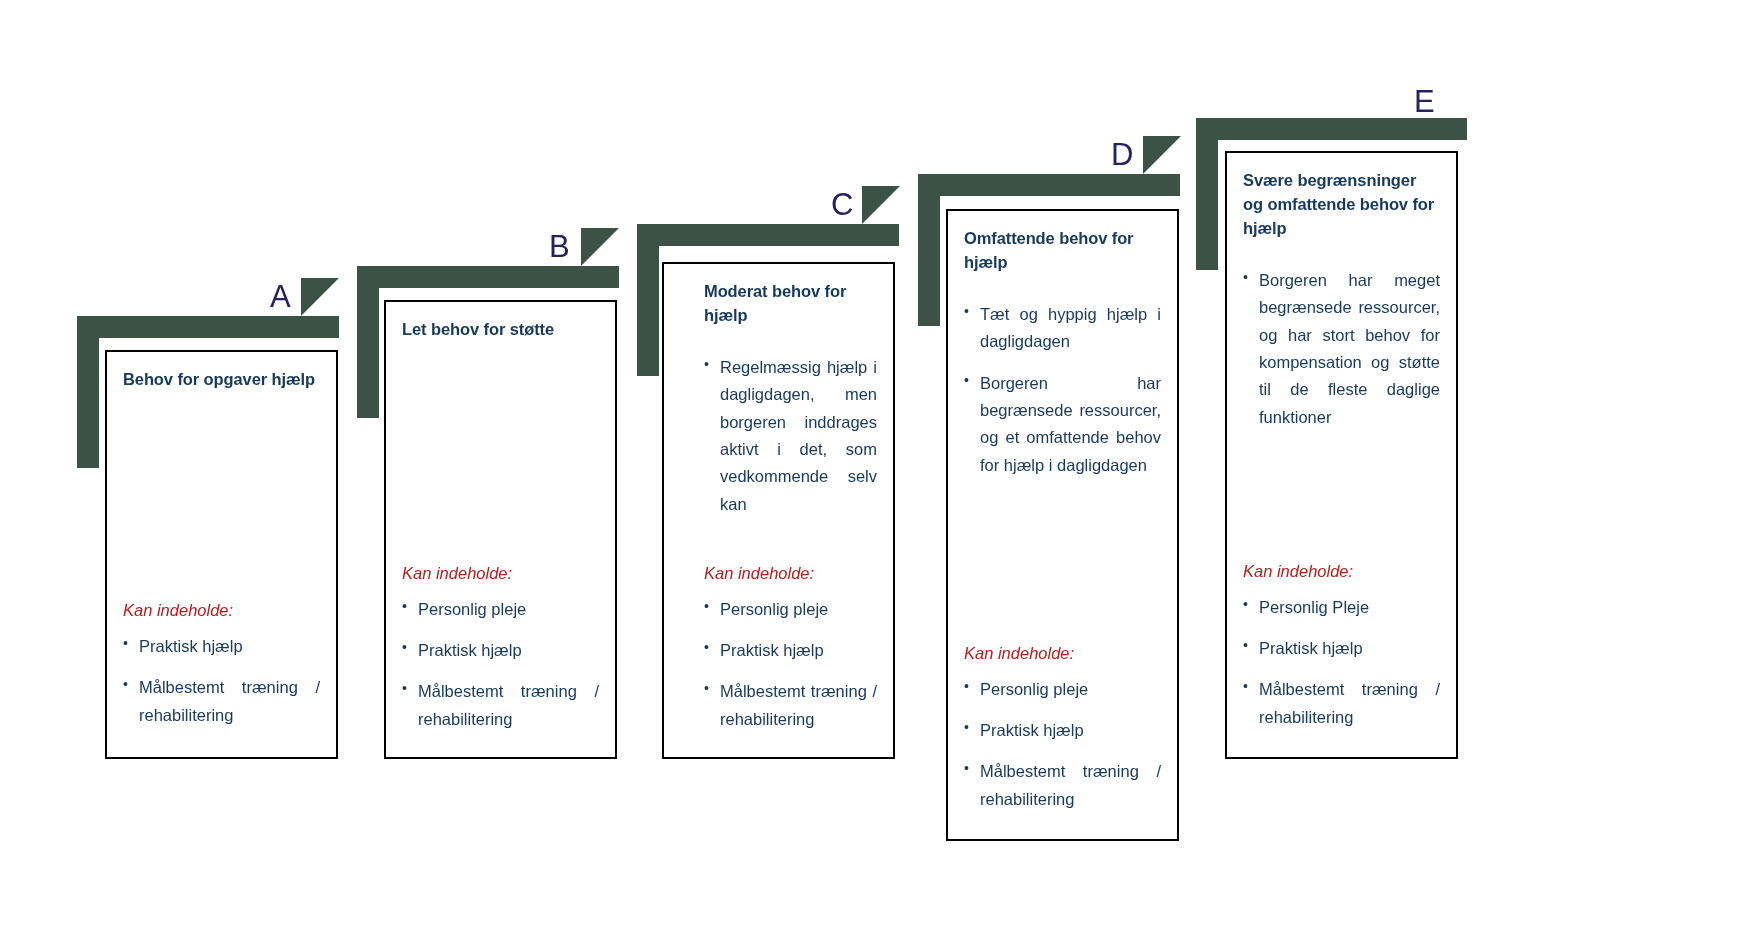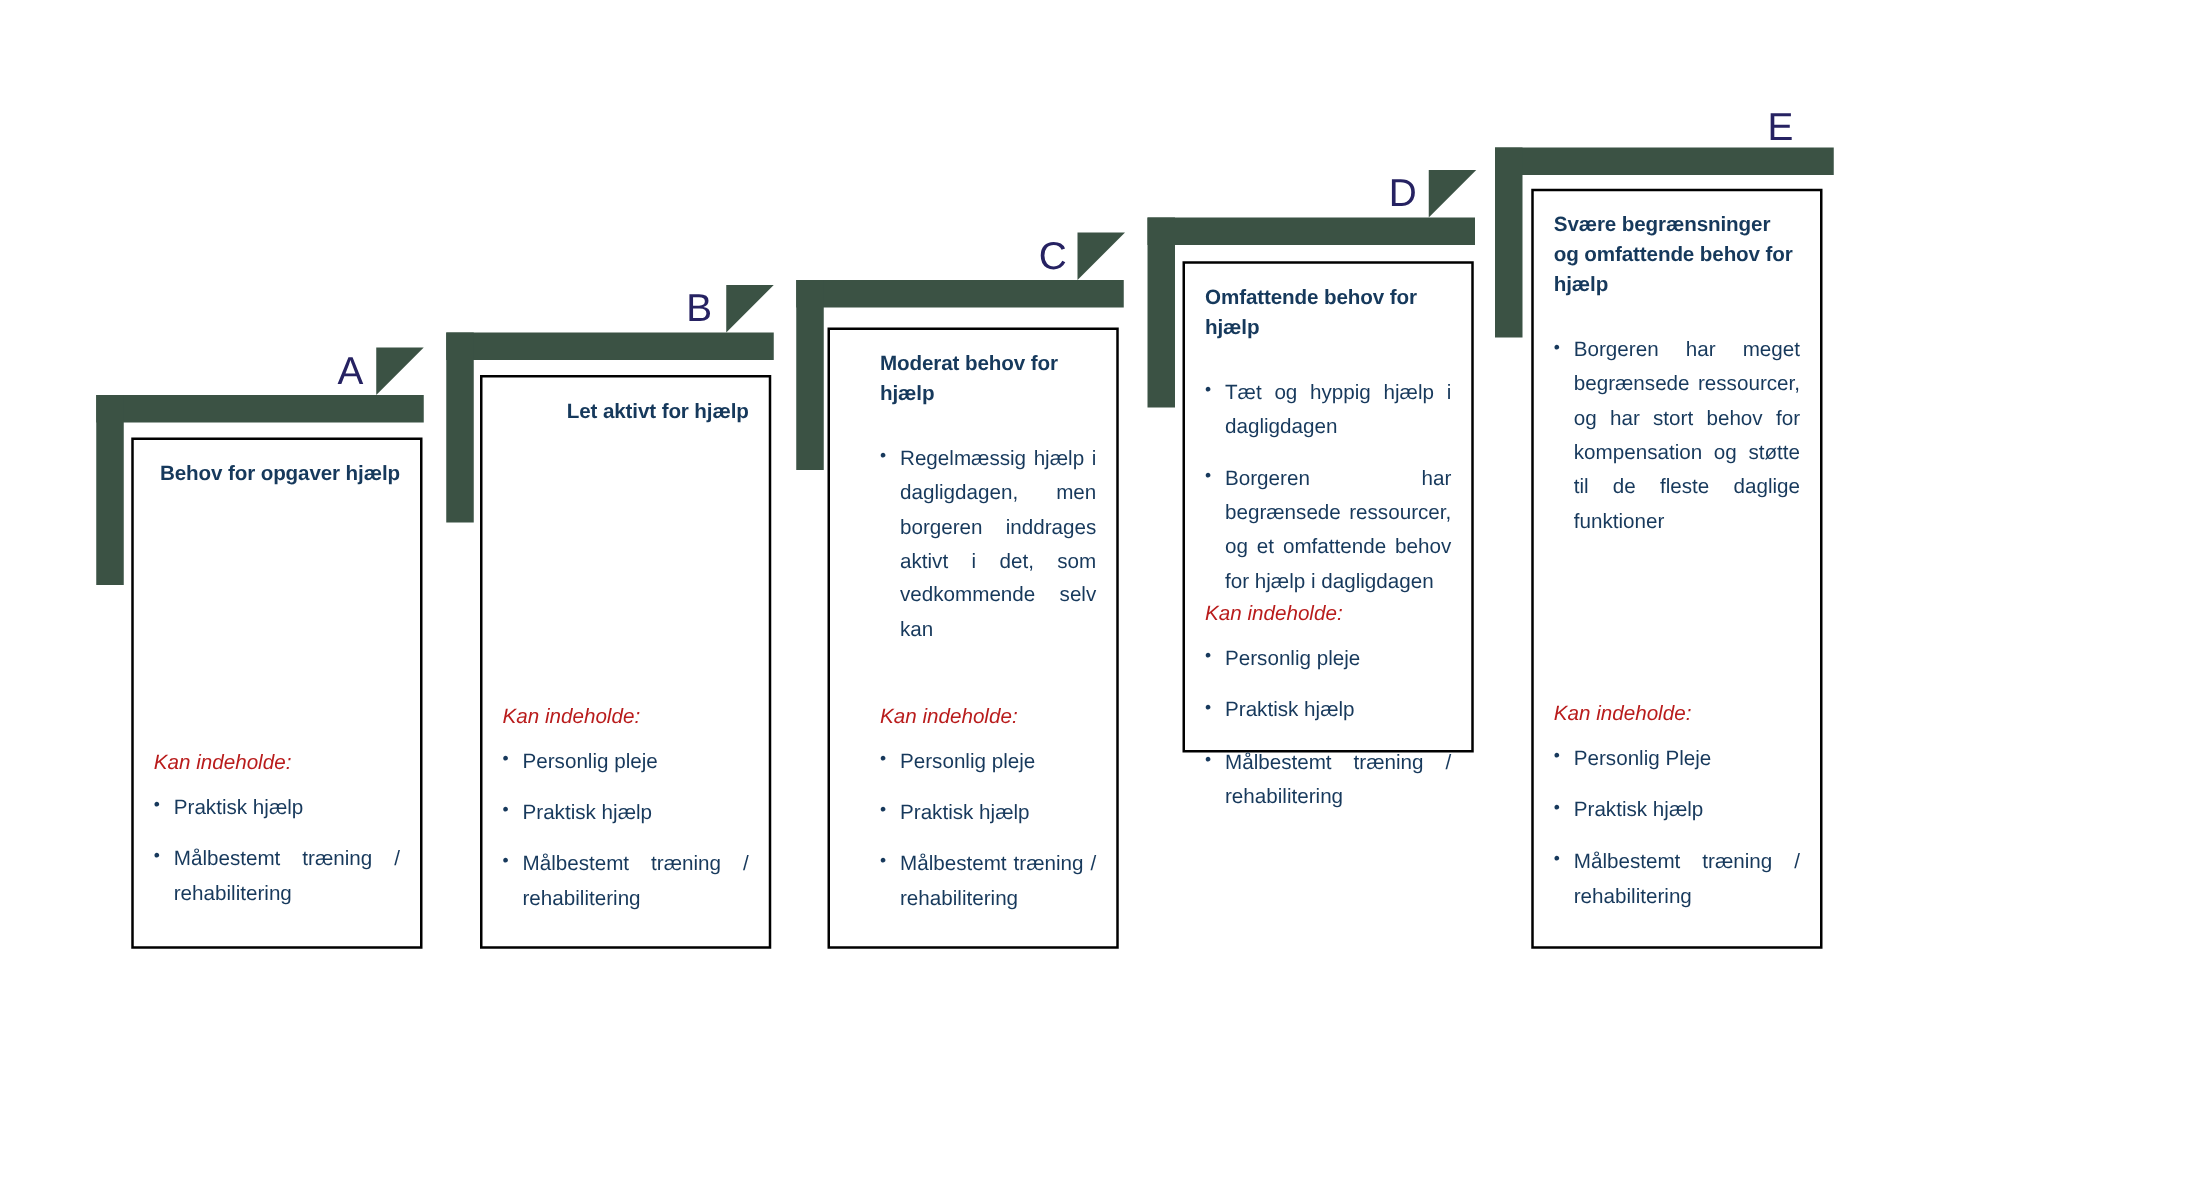--- a/index.html
+++ b/index.html
@@ -92,21 +92,21 @@
     font-size: 14px;
     color: #17395c;
   }
   .kan {
     font-size: 16.5px;
     font-style: italic;
     color: #b91c1c;
     line-height: 1.5;
     margin: 0 0 10px 0;
   }
-  .card-body { display: flex; flex-direction: column; height: 100%; align-items: flex-end; }
+  .card-body { display: flex; flex-direction: column; height: 100%; }
   .body-top { flex: 0 0 auto; }
   .body-bottom { flex: 0 0 auto; }
   .filler { flex: 1 1 auto; min-height: 0; }
 </style>
 </head>
 <body>
 
 <div id="canvas">
 
   <div class="stage-letter" style="left:270px; top:281px;">A</div>
@@ -132,21 +132,21 @@
   </div>
 
   <div class="stage-letter" style="left:549px; top:231px;">B</div>
   <div class="wedge" style="left:581px; top:228px; border-width:0 0 38px 38px; border-left-color:#3b5244;"></div>
   <div class="bracket-h" style="left:357px; top:266px; width:262px; height:22px;"></div>
   <div class="bracket-v" style="left:357px; top:266px; width:22px; height:152px;"></div>
 
   <div class="card" style="left:384px; top:300px; width:233px; height:459px;">
     <div class="card-body">
       <div class="body-top">
-        <div class="card-title">Let aktivt for hjælp</div>
+        <div class="card-title">Let behov for støtte</div>
         <div class="spacer-sm"></div>
       </div>
       <div class="filler"></div>
       <div class="body-bottom">
         <div class="kan">Kan indeholde:</div>
         <ul class="blist">
           <li>Personlig pleje</li>
           <li>Praktisk hjælp</li>
           <li>Målbestemt træning / rehabilitering</li>
         </ul>
@@ -180,21 +180,21 @@
       </div>
       <div style="height:14px;"></div>
     </div>
   </div>
 
   <div class="stage-letter" style="left:1111px; top:139px;">D</div>
   <div class="wedge" style="left:1143px; top:136px; border-width:0 0 38px 38px; border-left-color:#3b5244;"></div>
   <div class="bracket-h" style="left:918px; top:174px; width:262px; height:22px;"></div>
   <div class="bracket-v" style="left:918px; top:174px; width:22px; height:152px;"></div>
 
-  <div class="card" style="left:946px; top:209px; width:233px; height:393px;">
+  <div class="card" style="left:946px; top:209px; width:233px; height:632px;">
     <div class="card-body">
       <div class="body-top">
         <div class="card-title">Omfattende behov for hjælp</div>
         <div class="spacer-md"></div>
         <ul class="blist">
           <li>Tæt og hyppig hjælp i dagligdagen</li>
           <li>Borgeren har begrænsede ressourcer, og et omfattende behov for hjælp i dagligdagen</li>
         </ul>
       </div>
       <div class="filler"></div>

